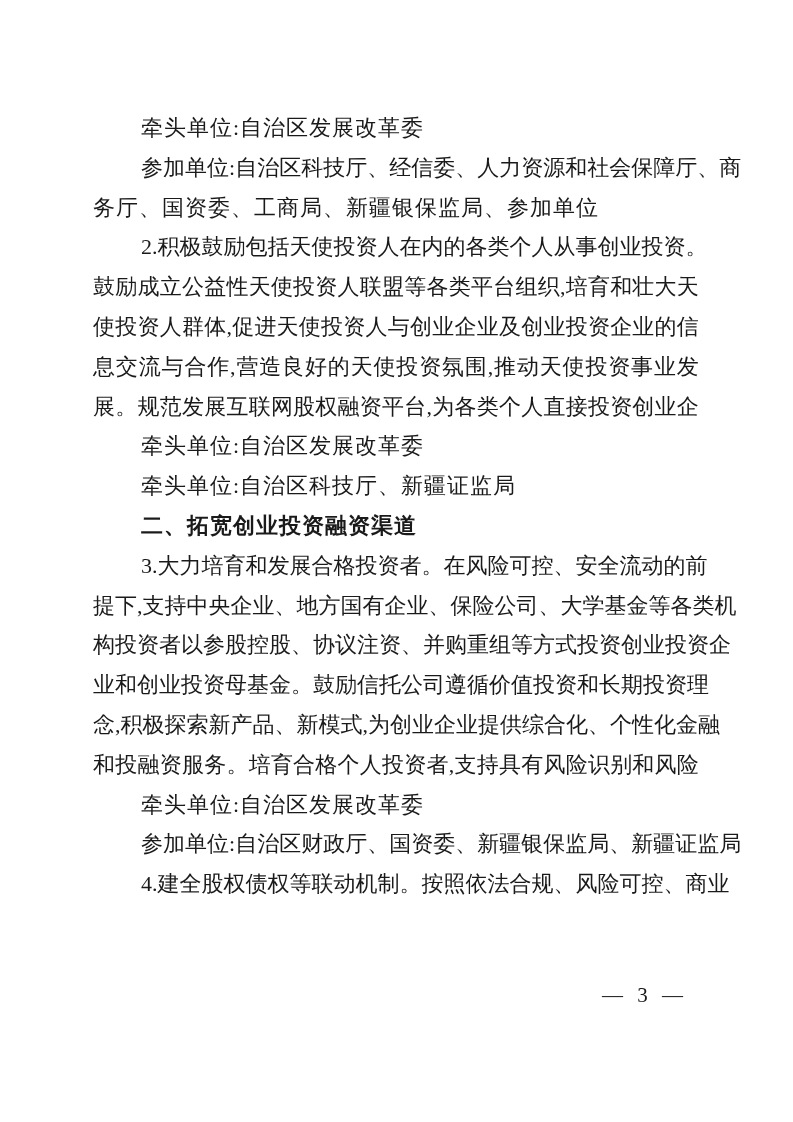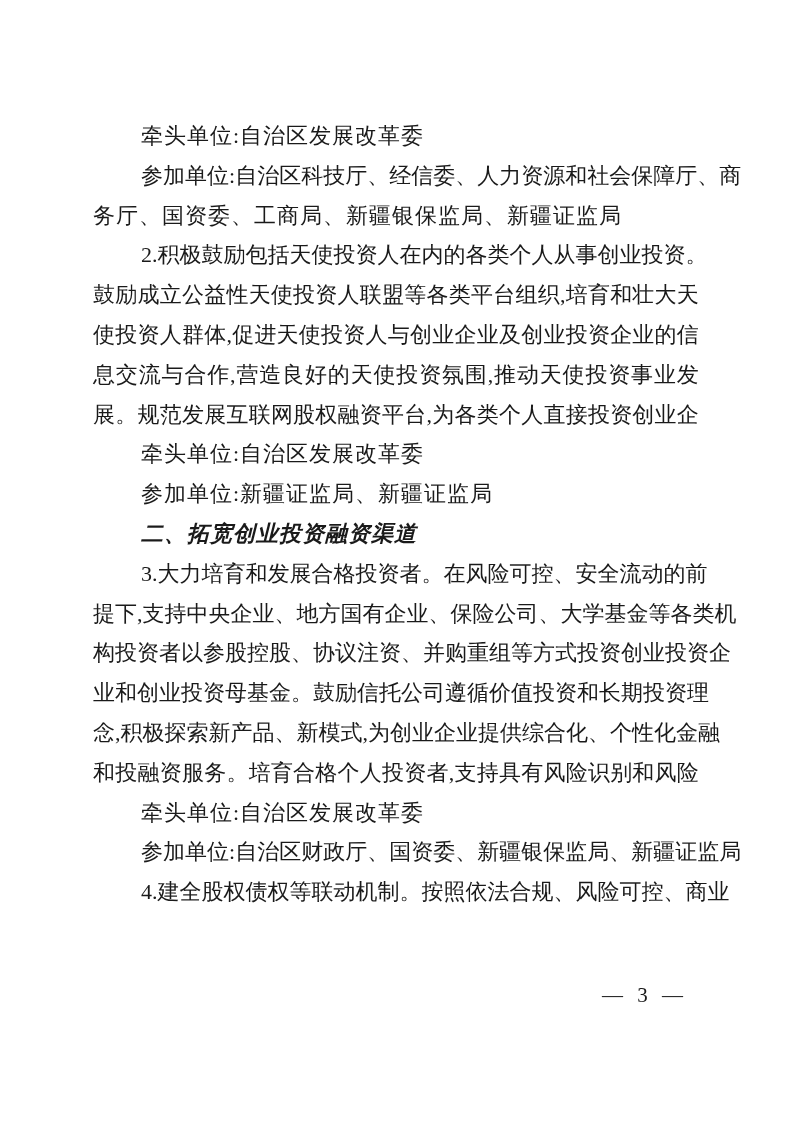--- a/index.html
+++ b/index.html
@@ -12,21 +12,21 @@
     width: 793px;
     height: 1122px;
     background: #ffffff;
     overflow: hidden;
     font-family: "Liberation Serif", "DejaVu Serif", serif;
     color: #1a1a1a;
   }
   .doc-body {
     position: absolute;
     left: 93px;
-    top: 116px;
+    top: 108px;
     width: 606px;
     font-size: 22px;
   }
   .line {
     height: 39.8px;
     line-height: 39.8px;
     white-space: nowrap;
     letter-spacing: 1px;
   }
   .line.indent {
@@ -34,21 +34,20 @@
   }
   .line.justify {
     display: flex;
     justify-content: space-between;
     align-items: baseline;
     letter-spacing: 0;
     white-space: normal;
   }
   .line.bold {
     font-weight: 700;
-    font-style: italic;
   }
   .page-number {
     position: absolute;
     top: 980px;
     right: 110px;
     font-size: 21px;
     line-height: 30px;
     word-spacing: 9px;
     color: #1a1a1a;
   }
@@ -82,21 +81,21 @@
         <span>源</span>
         <span>和</span>
         <span>社</span>
         <span>会</span>
         <span>保</span>
         <span>障</span>
         <span>厅</span>
         <span>、</span>
         <span>商</span>
       </div>
-      <div class="line">务厅、国资委、工商局、新疆银保监局、新疆证监局</div>
+      <div class="line">务厅、国资委、工商局、新疆银保监局、参加单位</div>
       <div class="line indent justify">
         <span>2.</span>
         <span>积</span>
         <span>极</span>
         <span>鼓</span>
         <span>励</span>
         <span>包</span>
         <span>括</span>
         <span>天</span>
         <span>使</span>
@@ -232,21 +231,21 @@
         <span>人</span>
         <span>直</span>
         <span>接</span>
         <span>投</span>
         <span>资</span>
         <span>创</span>
         <span>业</span>
         <span>企</span>
       </div>
       <div class="line indent">牵头单位:自治区发展改革委</div>
-      <div class="line indent">参加单位:新疆证监局、新疆证监局</div>
+      <div class="line indent">牵头单位:自治区科技厅、新疆证监局</div>
       <div class="line indent bold">二、拓宽创业投资融资渠道</div>
       <div class="line indent justify">
         <span>3.</span>
         <span>大</span>
         <span>力</span>
         <span>培</span>
         <span>育</span>
         <span>和</span>
         <span>发</span>
         <span>展</span>

